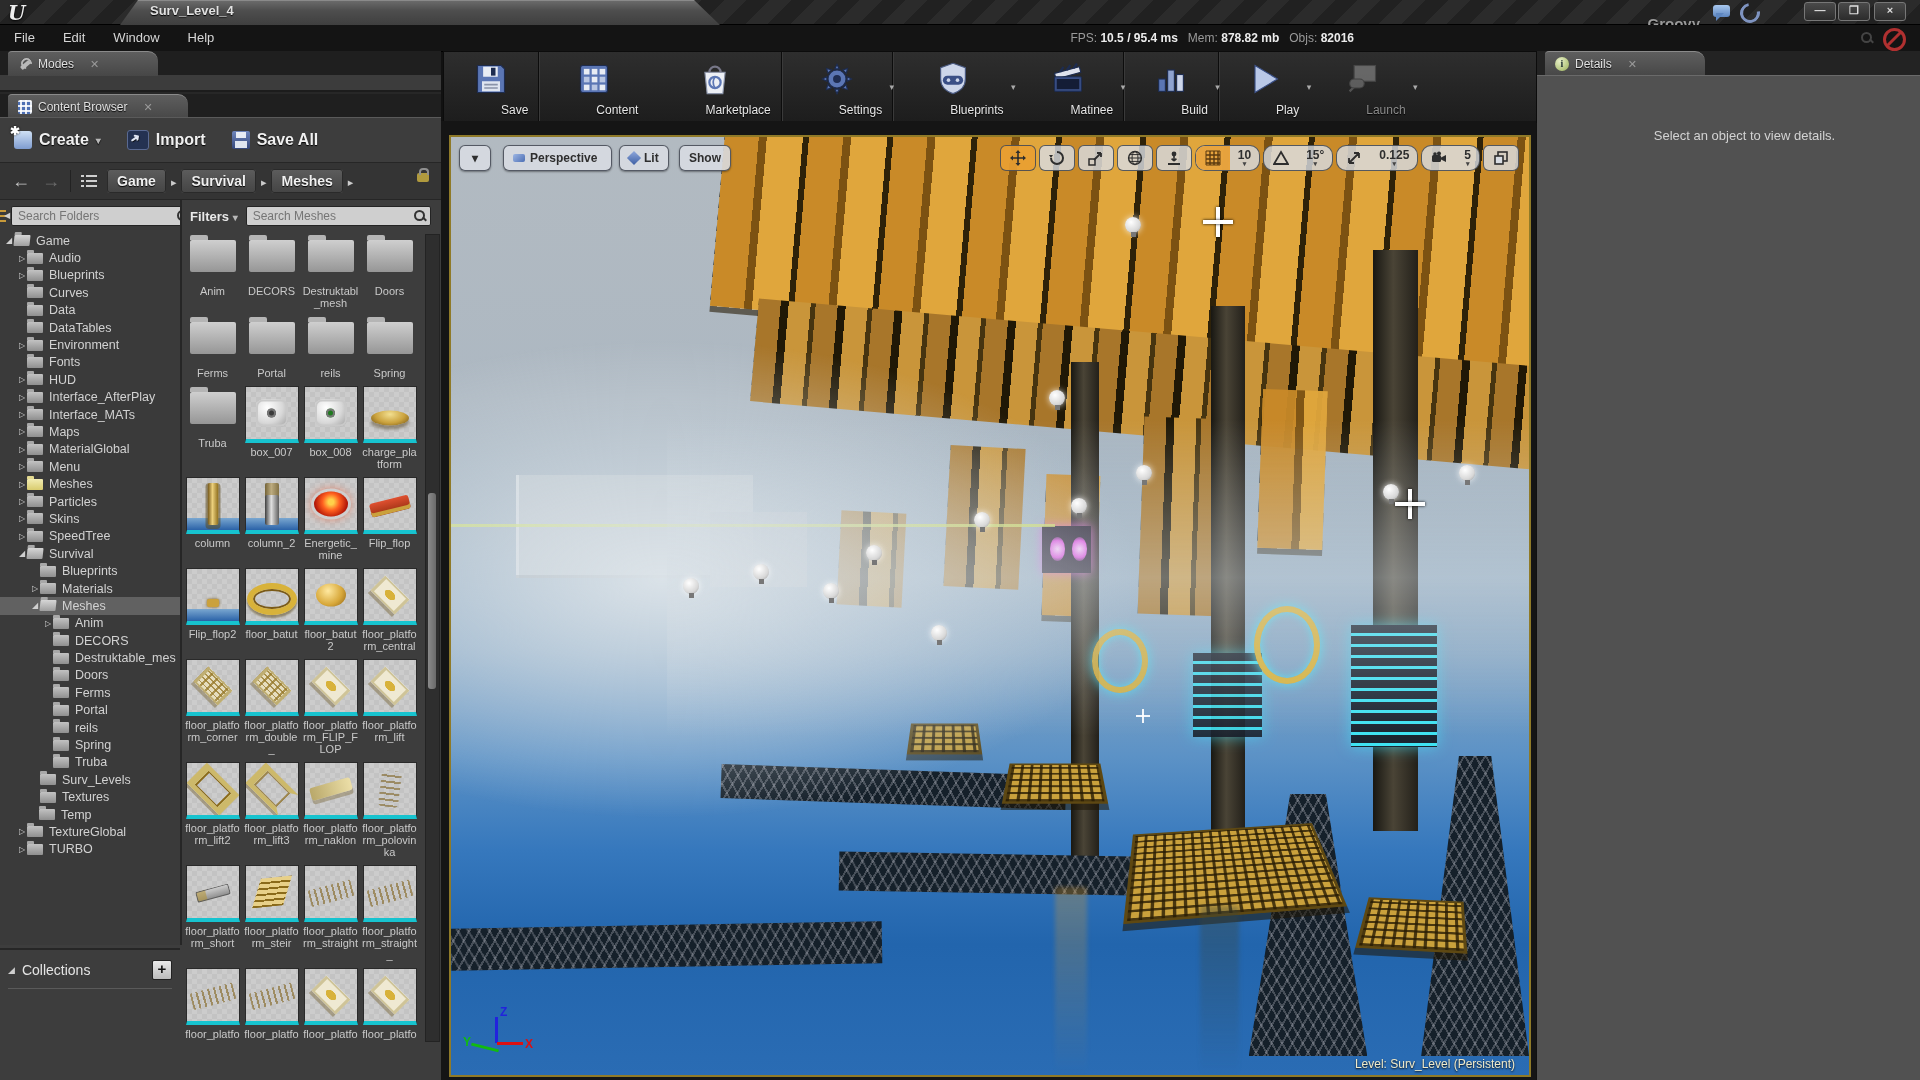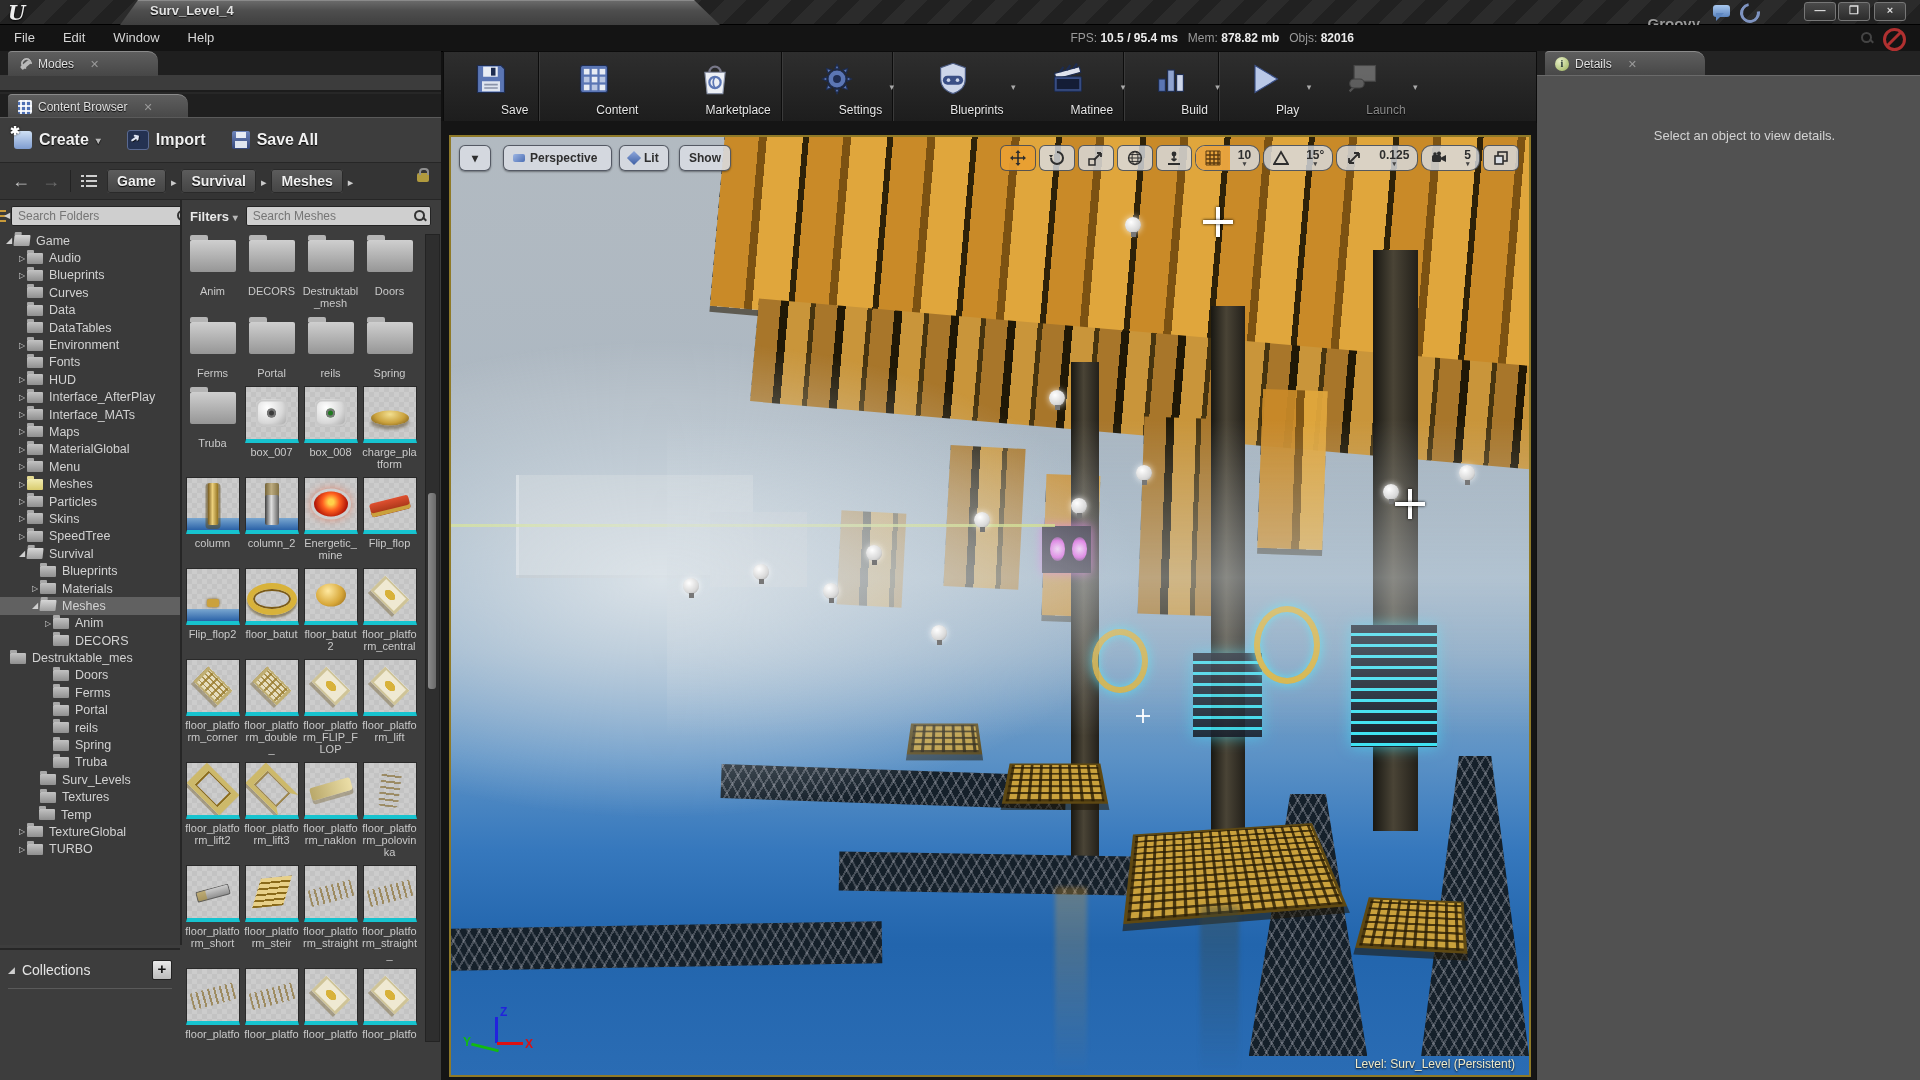--- a/index.html
+++ b/index.html
@@ -411,21 +411,21 @@
           <div class="trow" style="padding-left: 43px;">
             <span class="tarrow">▷</span>
             <span class="fold "></span>
             <span style="margin-left: 1px;">Anim</span>
           </div>
           <div class="trow" style="padding-left: 43px;">
             <span class="tarrow"></span>
             <span class="fold "></span>
             <span style="margin-left: 1px;">DECORS</span>
           </div>
-          <div class="trow" style="">
+          <div class="trow" style="padding-left: 43px;">
             <span class="tarrow"></span>
             <span class="fold "></span>
             <span style="margin-left: 1px;">Destruktable_mes</span>
           </div>
           <div class="trow" style="padding-left: 43px;">
             <span class="tarrow"></span>
             <span class="fold "></span>
             <span style="margin-left: 1px;">Doors</span>
           </div>
           <div class="trow" style="padding-left: 43px;">

